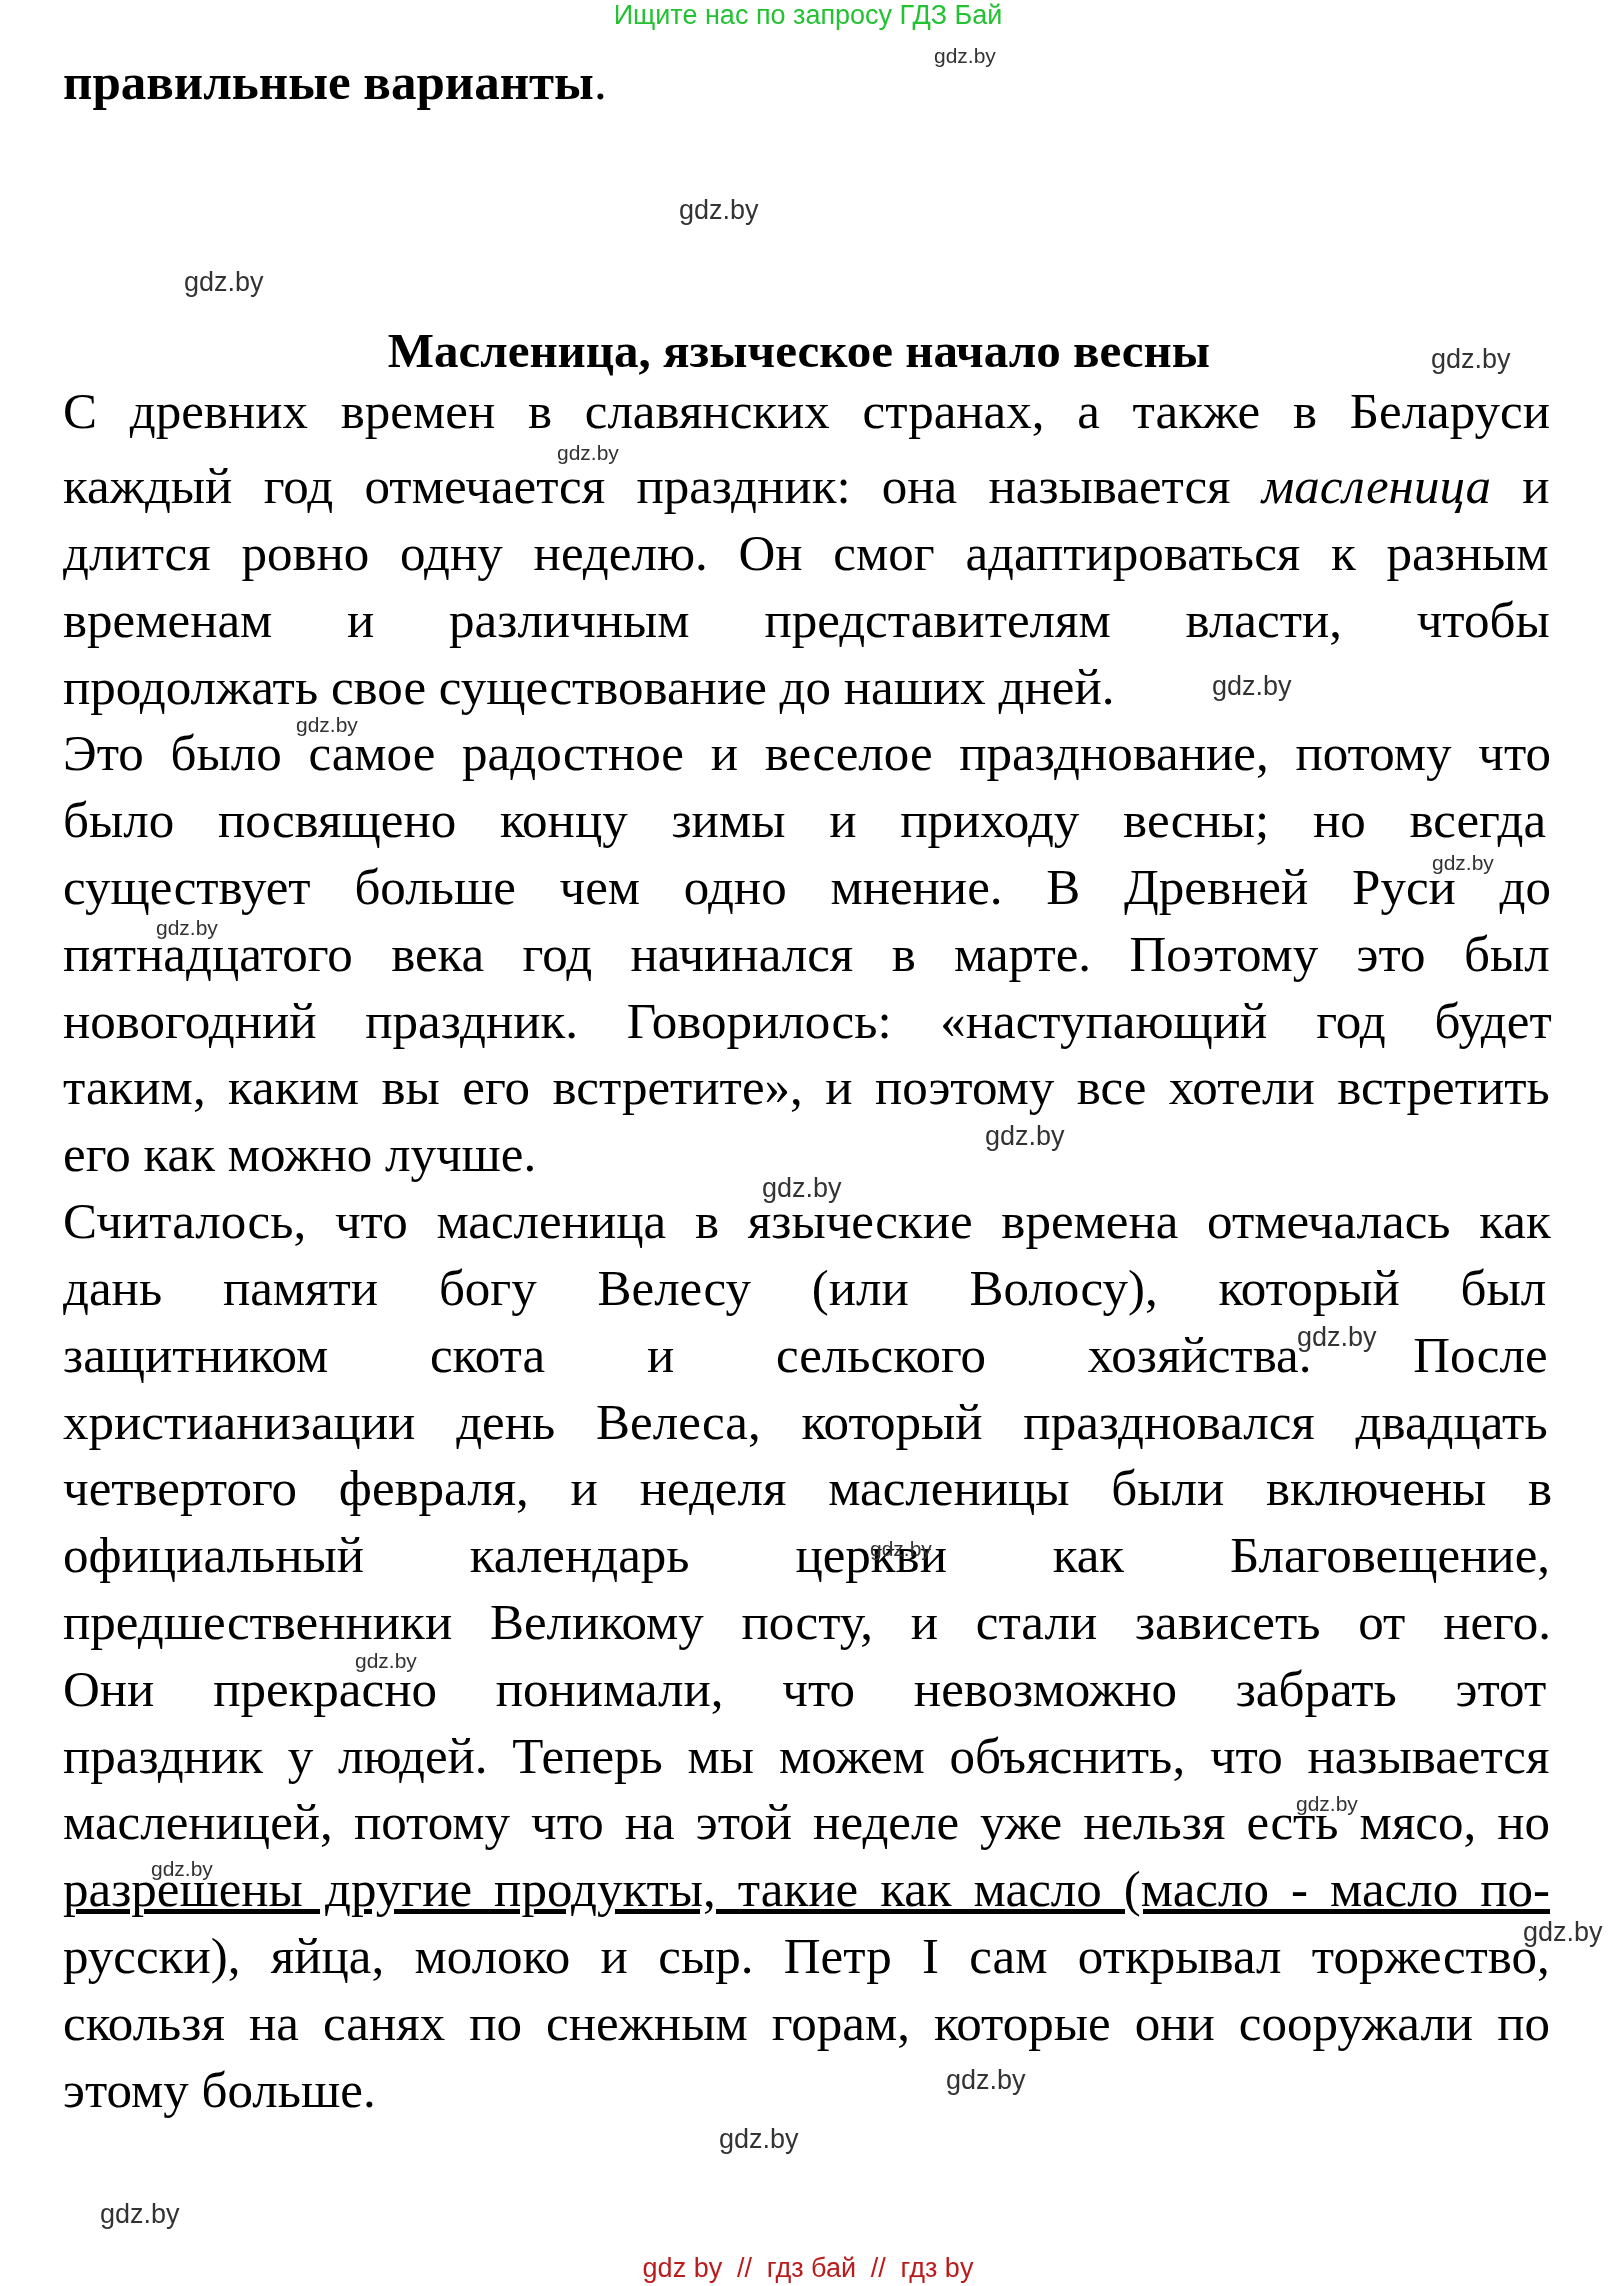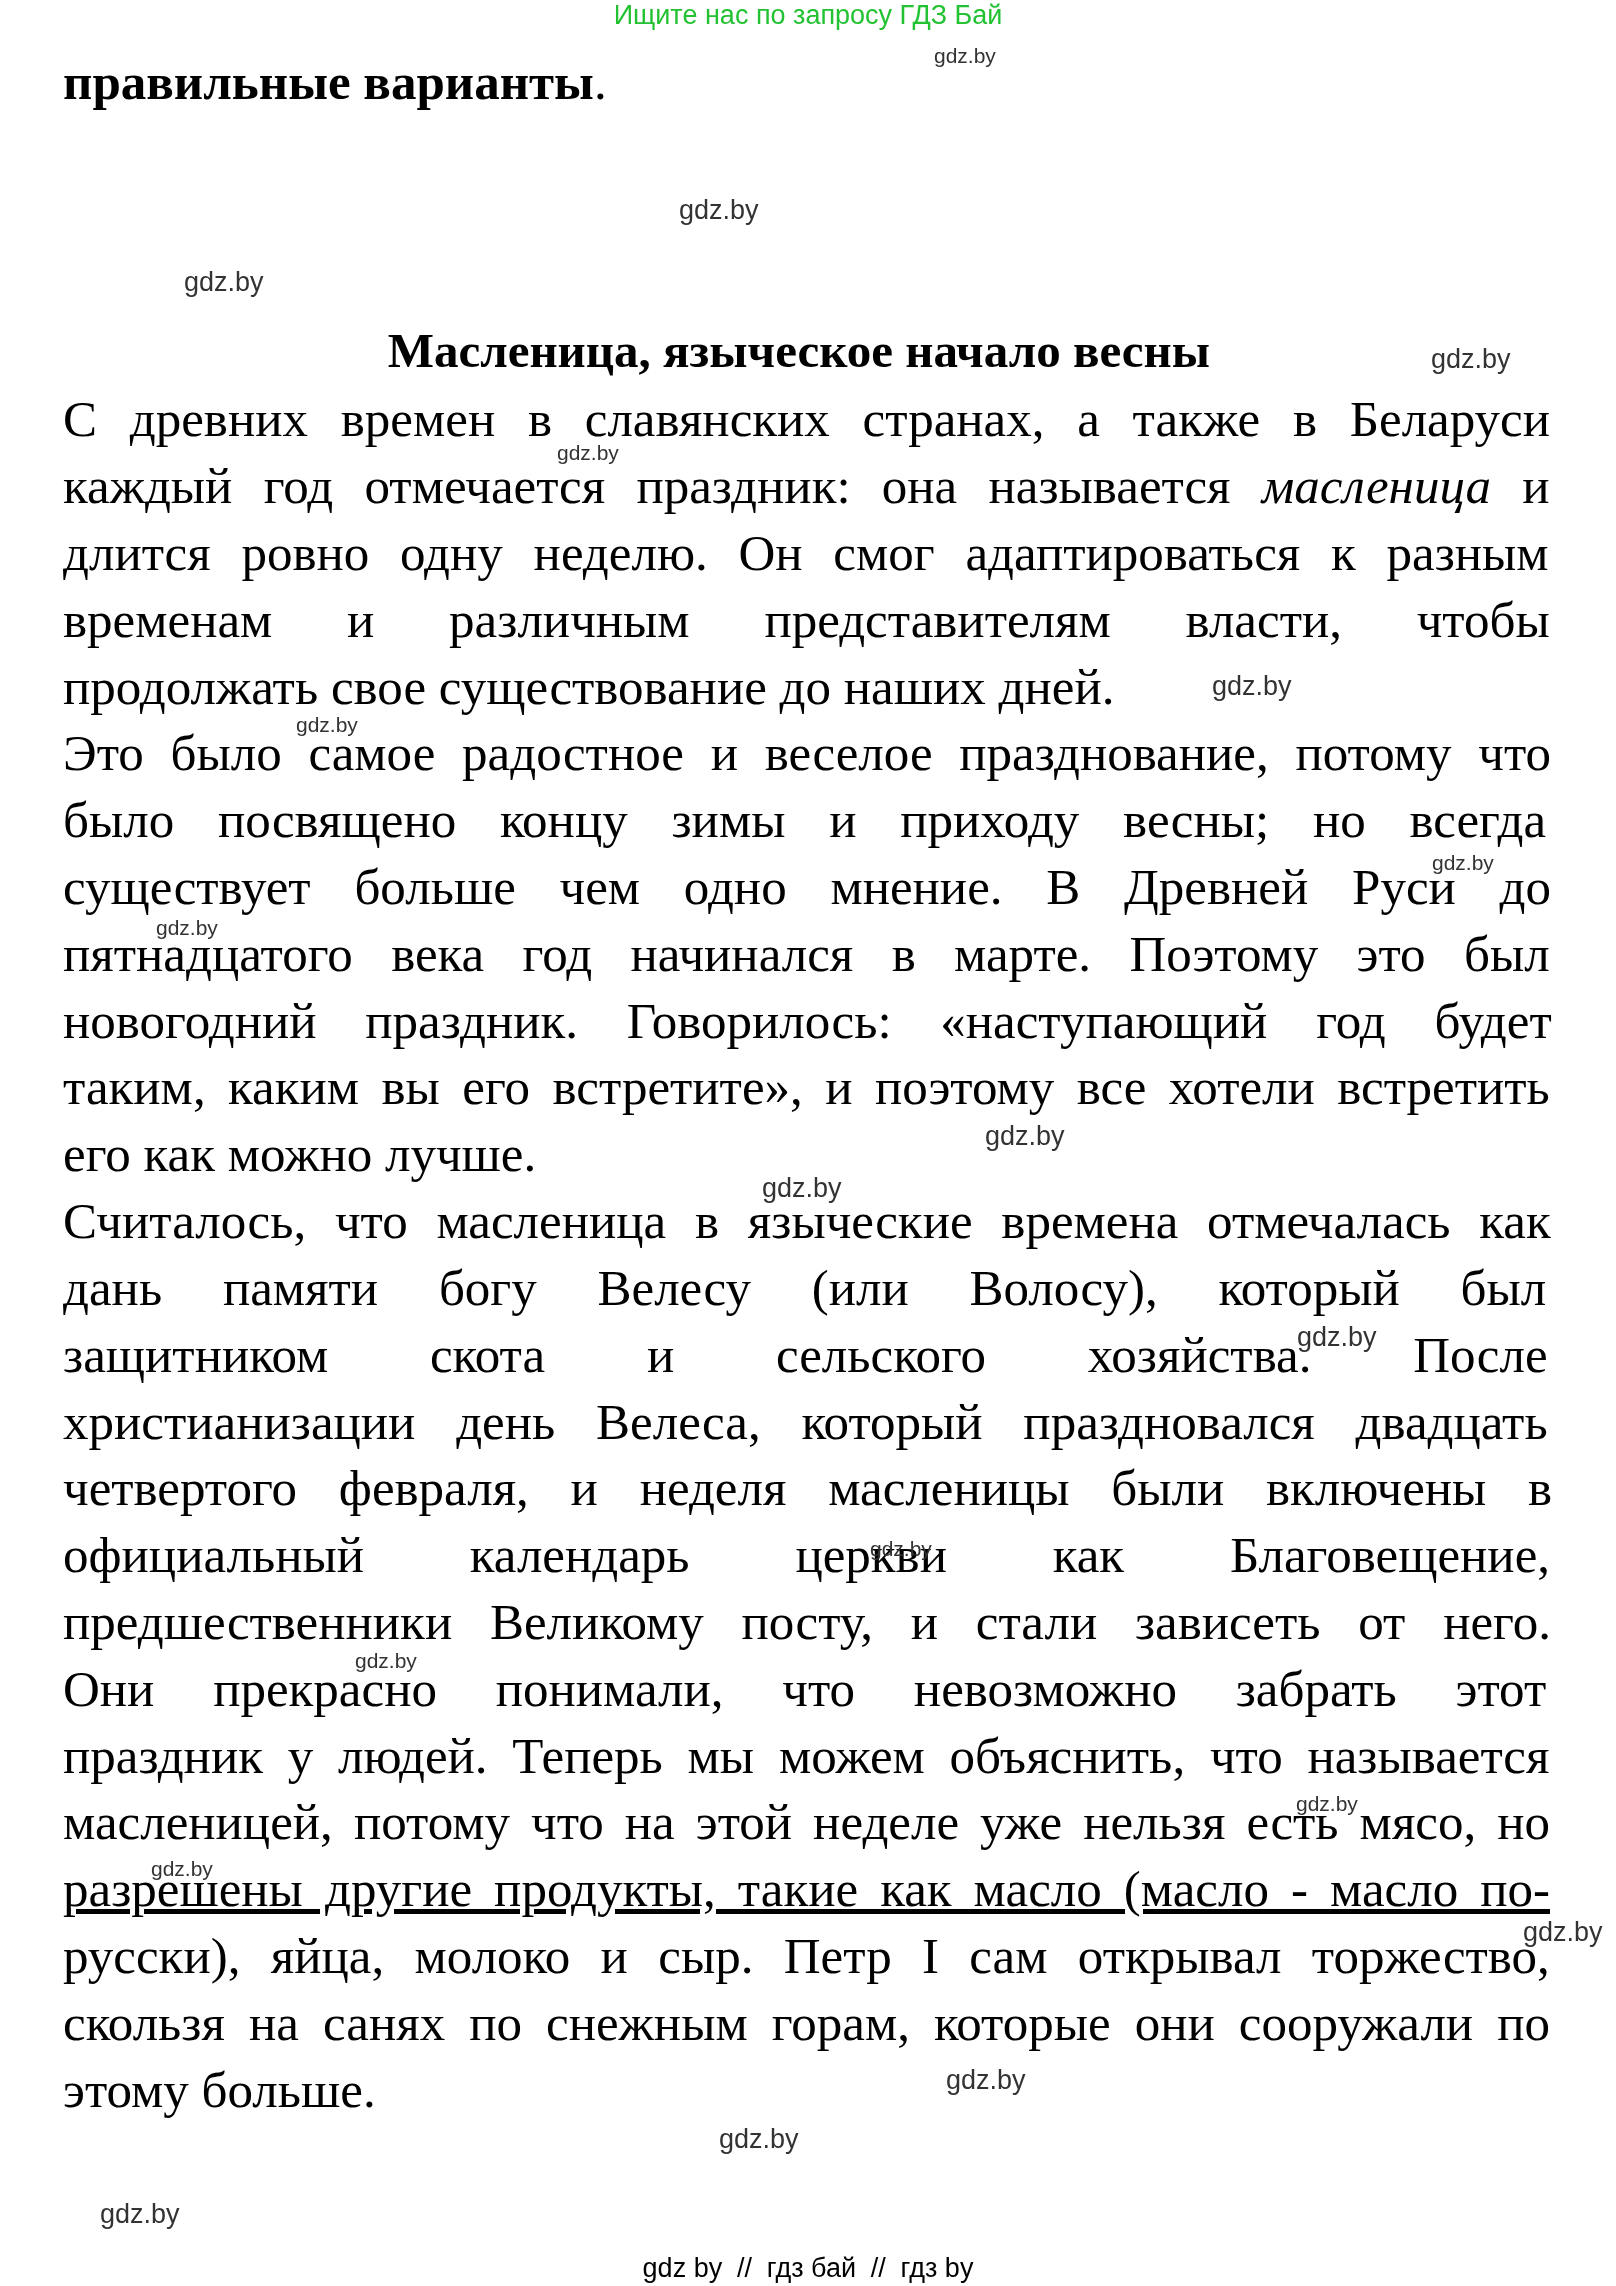--- a/index.html
+++ b/index.html
@@ -7,36 +7,36 @@
   .top-banner { position: absolute; left: 0; width: 1616px; top: 0; height: 33px; text-align: center; font-family: "Liberation Sans", sans-serif; font-size: 27px; line-height: 31px; color: #22c232; }
   .task-heading { position: absolute; left: 63px; top: 48px; width: 1480px; font-weight: bold; font-size: 51px; line-height: 68px; text-align: justify; text-align-last: left; }
   .task-heading .dot { font-weight: normal; }
   .article-title { position: absolute; left: 0; top: 323px; width: 1616px; text-align: center; font-weight: bold; font-size: 49px; line-height: 55px; }
   .article-title span { position: relative; left: -9.2px; }
   .line { position: absolute; left: 63px; width: 1480px; font-size: 51px; line-height: 55px; height: 55px; white-space: nowrap; text-align: justify; text-align-last: justify; overflow: visible; }
   .line.last { text-align-last: left; }
   .line em { font-style: italic; }
   .wm { position: absolute; font-family: "Liberation Sans", sans-serif; color: #333333; font-size: 27px; line-height: 29.5px; white-space: nowrap; }
   .wm.small { font-size: 21px; line-height: 24px; }
-  .footer-links { position: absolute; left: 0; width: 1616px; top: 2253px; text-align: center; font-family: "Liberation Sans", sans-serif; font-size: 27px; line-height: 31px; color: #000000; }
+  .footer-links { position: absolute; left: 0; width: 1616px; top: 2253px; text-align: center; font-family: "Liberation Sans", sans-serif; font-size: 27px; line-height: 31px; color: #b91c1c; }
   .footer-links .sep { margin: 0 14.8px; }
 </style>
 </head>
 <body>
 
 <div class="top-banner">Ищите нас по запросу ГДЗ Бай</div>
 
 <div class="task-heading">
   <div><span>правильные варианты</span><span class="dot">.</span></div>
 </div>
 
 <div class="article-title"><span>Масленица, языческое начало весны</span></div>
 
 <div id="article-body">
-    <div class="line" style="top: 392px; white-space: nowrap; text-align: left; text-align-last: left;"><span style="white-space: pre; word-spacing: 20px;">С древних времен в славянских странах, а также в Беларуси</span></div>
+    <div class="line" style="top: 384px; white-space: nowrap; text-align: left; text-align-last: left;"><span style="white-space: pre; word-spacing: 20px;">С древних времен в славянских странах, а также в Беларуси</span></div>
     <div class="line" style="top: 459px; white-space: nowrap; text-align: left; text-align-last: left;"><span style="white-space: pre; word-spacing: 18.5px;"><span>каждый год отмечается праздник: она называется </span><em>масленица</em><span> и</span></span></div>
     <div class="line" style="top: 526px; white-space: nowrap; text-align: left; text-align-last: left;"><span style="white-space: pre; word-spacing: 18px;">длится ровно одну неделю. Он смог адаптироваться к разным</span></div>
     <div class="line" style="top: 593px; white-space: nowrap; text-align: left; text-align-last: left;"><span style="white-space: pre; word-spacing: 62px;">временам и различным представителям власти, чтобы</span></div>
     <div class="line last" style="top: 660px;">продолжать свое существование до наших дней.</div>
     <div class="line" style="top: 726px; white-space: nowrap; text-align: left; text-align-last: left;"><span style="white-space: pre; word-spacing: 14px;">Это было самое радостное и веселое празднование, потому что</span></div>
     <div class="line" style="top: 793px; white-space: nowrap; text-align: left; text-align-last: left;"><span style="white-space: pre; word-spacing: 31px;">было посвящено концу зимы и приходу весны; но всегда</span></div>
     <div class="line" style="top: 860px; white-space: nowrap; text-align: left; text-align-last: left;"><span style="white-space: pre; word-spacing: 31px;">существует больше чем одно мнение. В Древней Руси до</span></div>
     <div class="line" style="top: 927px; white-space: nowrap; text-align: right; text-align-last: left;"><span style="white-space: pre; word-spacing: 25.6px;">пятнадцатого века год начинался в марте. Поэтому это был</span></div>
     <div class="line" style="top: 994px; white-space: nowrap; text-align: left; text-align-last: left;"><span style="white-space: pre; word-spacing: 36px;">новогодний праздник. Говорилось: «наступающий год будет</span></div>
     <div class="line" style="top: 1060px; white-space: nowrap; text-align: left; text-align-last: left;"><span style="white-space: pre; word-spacing: 9.7px;">таким, каким вы его встретите», и поэтому все хотели встретить</span></div>

